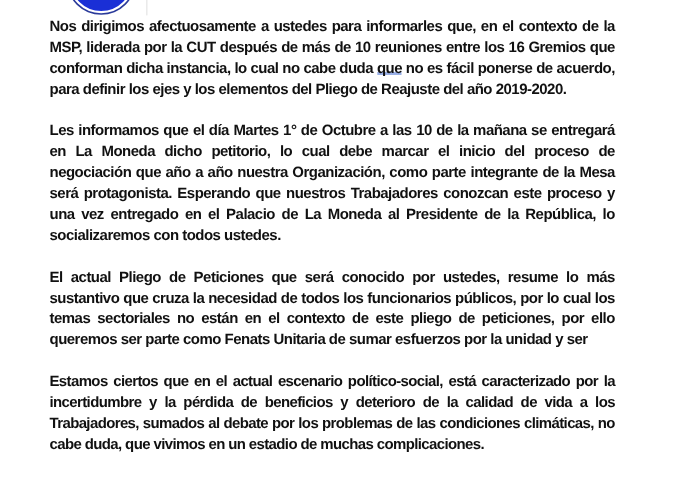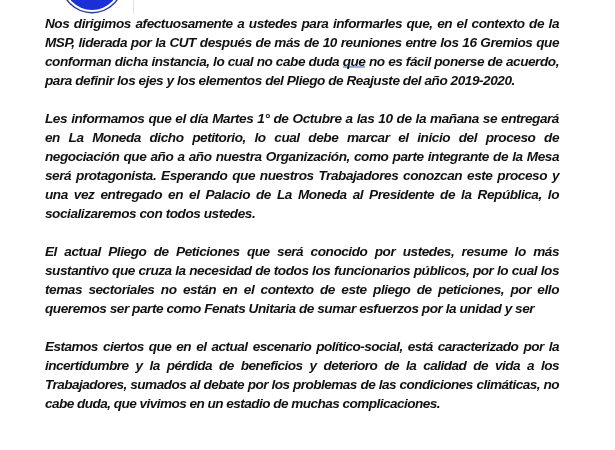--- a/index.html
+++ b/index.html
@@ -45,21 +45,20 @@
       letter-spacing: -0.45px;
     }
     .greeting {
       margin: 0 0 19px 0;
       white-space: nowrap;
     }
     .para {
       margin: 0 12px 19px 0;
       text-align: justify;
       text-align-last: left;
-      font-style: italic;
     }
     .para.tight { letter-spacing: -0.55px; }
     .sel {
       background: linear-gradient(transparent 78%, #9ab0e6 78%, #9ab0e6 92%, transparent 92%);
     }
   </style>
 </head>
 <body>
 
 <div class="logo"></div>

